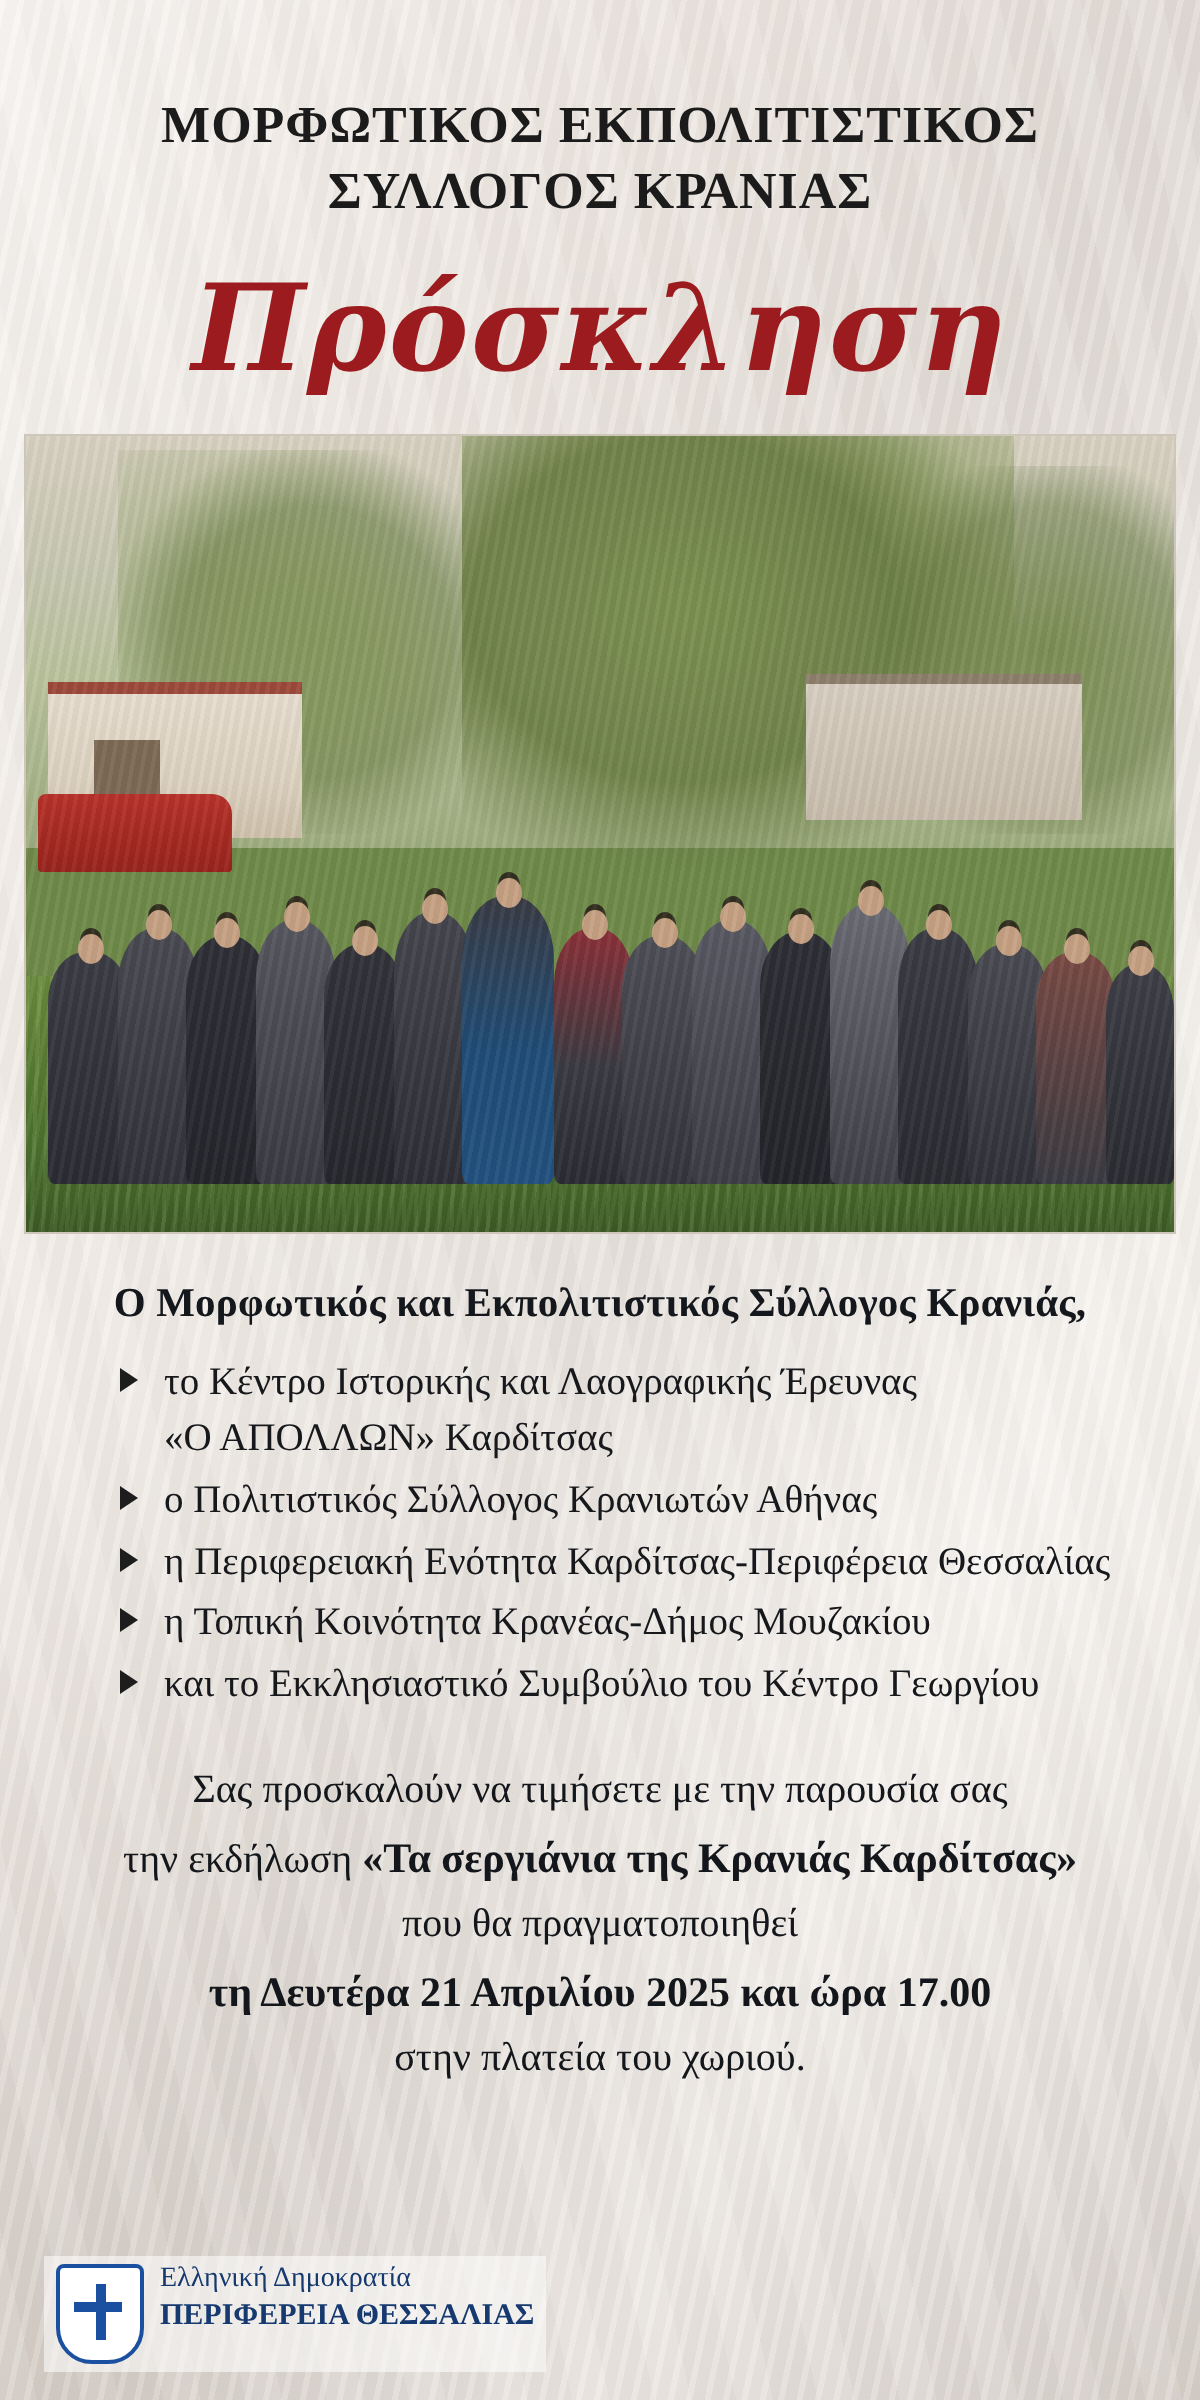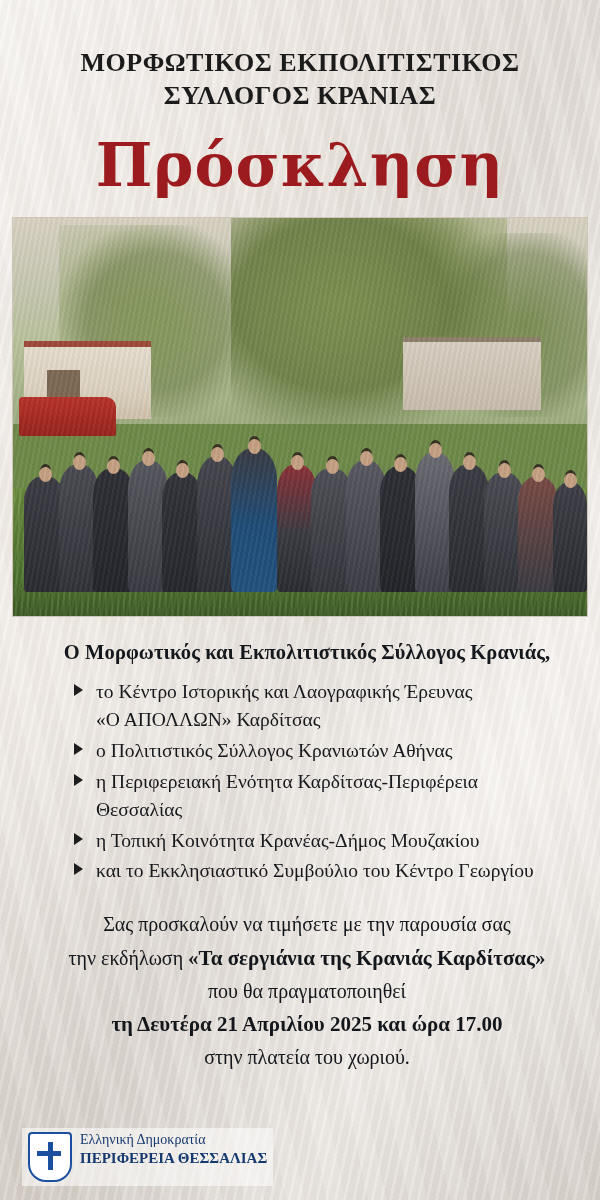--- a/index.html
+++ b/index.html
@@ -47,20 +47,21 @@
     letter-spacing: 0.5px;
     line-height: 1.28;
     color: #1b1b1b;
   }
   .org-title .line2 { display: block; }
 
   .invitation-word {
     text-align: center;
     margin-top: 22px;
     font-family: "DejaVu Serif", serif;
+    font-style: italic;
     font-weight: bold;
     font-size: 60px;
     line-height: 1;
     color: #9b1b1f;
     letter-spacing: 1px;
   }
 
   
   .photo-wrap {
     margin: 22px 12px 0 12px;
@@ -177,21 +178,21 @@
   }
   .photo-grain {
     position: absolute;
     inset: 0;
     background: repeating-linear-gradient(100deg, rgba(255,255,255,0.045) 0px, rgba(255,255,255,0.045) 2px, rgba(0,0,0,0.035) 2px, rgba(0,0,0,0.035) 5px);
     pointer-events: none;
   }
 
   
   .body-block {
-    padding: 24px 34px 0 48px;
+    padding: 24px 34px 0 34px;
     color: #14181d;
   }
   .intro-line {
     text-align: center;
     font-weight: bold;
     font-size: 20.5px;
     letter-spacing: 0.1px;
     margin-bottom: 14px;
   }
   .org-list {

